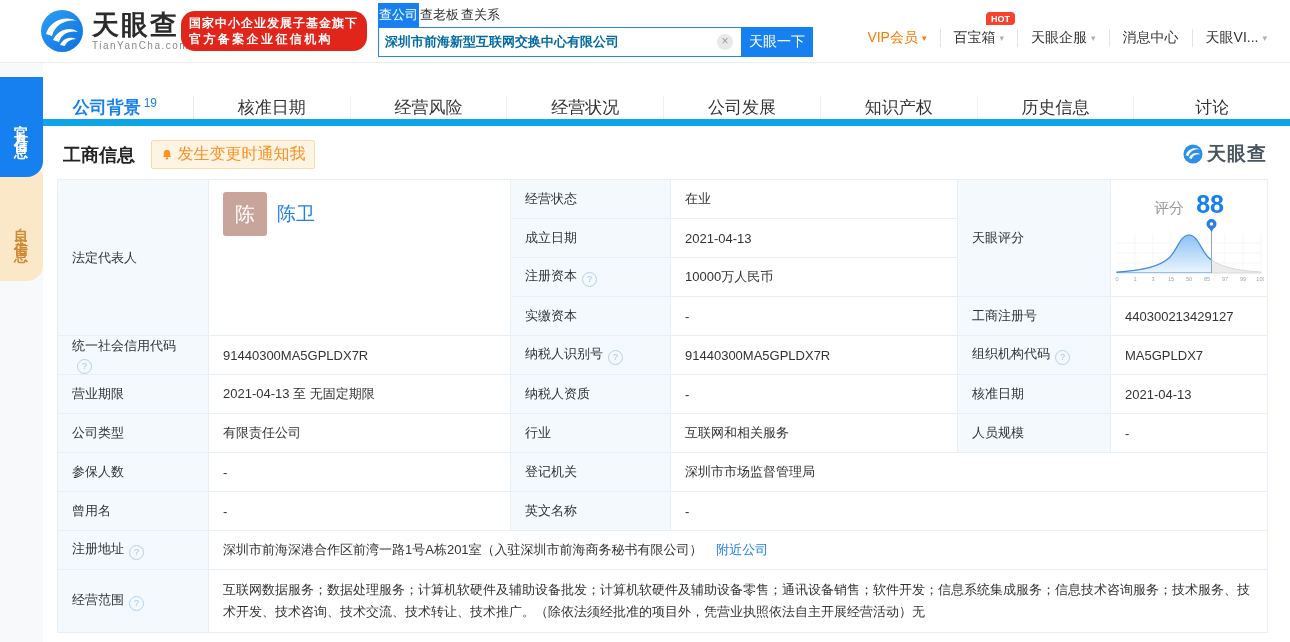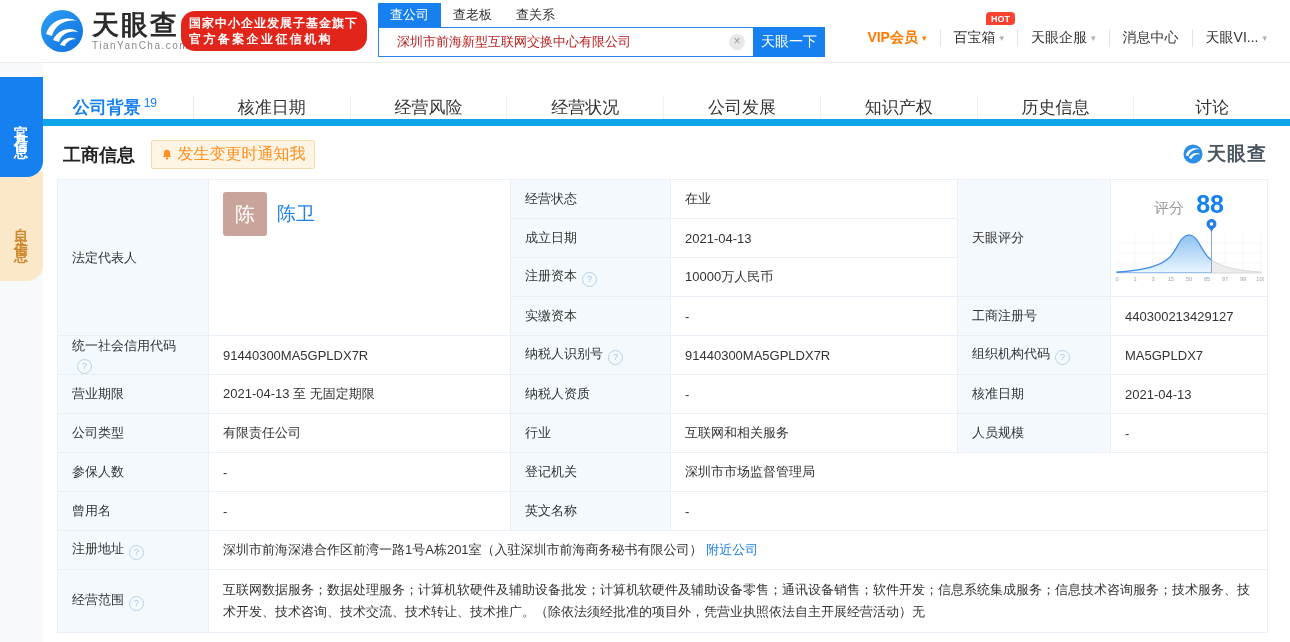--- a/index.html
+++ b/index.html
@@ -11,34 +11,34 @@
   .logo-title{font-size:27px;font-weight:bold;color:#2b2b2b;letter-spacing:2px;line-height:27px;}
   .logo-sub{font-size:10px;color:#888;letter-spacing:1.5px;margin-top:1px;}
   
   .gov-badge{position:absolute;left:181px;top:11px;width:170px;height:40px;background:#e1251b;border-radius:14px;
     color:#fff;font-size:12px;font-weight:bold;display:flex;flex-direction:column;justify-content:center;padding:0 8px;}
   .gov-badge div{line-height:16px;letter-spacing:1px;white-space:nowrap;}
   .gov-badge .l2{letter-spacing:2.4px;}
   
   .search{position:absolute;left:378px;top:4px;}
   .search-tabs{display:flex;height:23px;align-items:flex-end;}
-  .search-tab{font-size:13px;padding:3px 12px;color:#333;cursor:pointer;}
+  .search-tab{font-size:13px;padding:3px 1px;color:#333;cursor:pointer;}
   .search-tab.active{background:#1680f0;color:#fff;}
   .search-row{display:flex;margin-top:0;}
   .search-input-wrap{position:relative;}
-  .search-input{width:326px;height:28px;border:1px solid #2b83ea;border-right:none;padding:0 30px 0 18px;
-    font-size:13px;color:#b91c1c;outline:none;font-family:inherit;}
+  .search-input{width:326px;height:28px;border:1px solid #2b83ea;border-right:none;padding:0 30px 0 6px;
+    font-size:13px;color:#0369a1;outline:none;font-family:inherit;font-weight:bold;}
   .clear-btn{position:absolute;right:8px;top:7px;width:16px;height:16px;border-radius:50%;background:#e8e8e8;
     color:#999;font-size:12px;line-height:15px;text-align:center;cursor:pointer;}
   .search-btn{width:72px;height:30px;background:#1680f0;color:#fff;border:none;font-size:14px;cursor:pointer;font-family:inherit;}
   
   .nav{position:absolute;right:10px;top:29px;display:flex;align-items:center;font-size:14px;}
   .nav-item{position:relative;padding:0 13px;display:flex;align-items:center;cursor:pointer;color:#333;white-space:nowrap;}
   .nav-item + .nav-item{border-left:1px solid #e3e3e3;}
-  .nav-vip{color:#ff7a00;font-weight:bold;}
+  .nav-vip{color:#ff7a00;font-weight:normal;}
   .caret{font-size:9px;color:#b0b0b0;margin-left:4px;}
   .nav-vip .caret{color:#ff7a00;}
   .hot-badge{position:absolute;top:-17px;right:2px;background:#f8412f;color:#fff;font-size:9px;font-weight:bold;
     padding:1.5px 5px;border-radius:4px 4px 4px 0;}
   
   .tabbar{display:flex;margin-left:37px;height:56px;border-bottom:7px solid #0ea5e9;background:#fff;align-items:flex-end;}
   .page-tab{flex:1;display:flex;align-items:center;justify-content:center;font-size:17px;color:#333;
     border-right:1px solid #f0f0f0;cursor:pointer;}
   .page-tab:last-child{border-right:none;}
   .page-tab.active{color:#1680f0;font-weight:bold;border-right:1px solid #e9e9e9;}
@@ -330,21 +330,21 @@
     <td>-</td>
     <td class="lbl">英文名称</td>
     <td colspan="3">-</td>
   </tr>
   <tr>
     <td class="lbl">
       <span>注册地址</span><span class="help-icon">?</span>
     </td>
     <td colspan="5">
       <span>深圳市前海深港合作区前湾一路1号A栋201室（入驻深圳市前海商务秘书有限公司）</span>
-      <a class="lnk" style="">附近公司</a>
+      <a class="lnk" style="margin-left:10px">附近公司</a>
     </td>
   </tr>
   <tr>
     <td class="lbl">
       <span>经营范围</span><span class="help-icon">?</span>
     </td>
     <td colspan="5" class="scope-cell">互联网数据服务；数据处理服务；计算机软硬件及辅助设备批发；计算机软硬件及辅助设备零售；通讯设备销售；软件开发；信息系统集成服务；信息技术咨询服务；技术服务、技术开发、技术咨询、技术交流、技术转让、技术推广。（除依法须经批准的项目外，凭营业执照依法自主开展经营活动）无</td>
   </tr>
 </tbody>
   </table>

